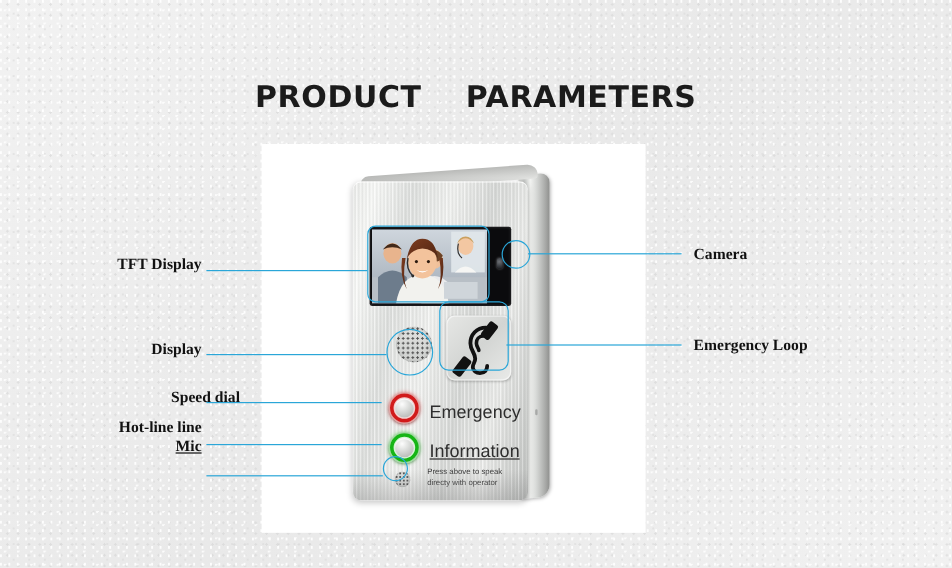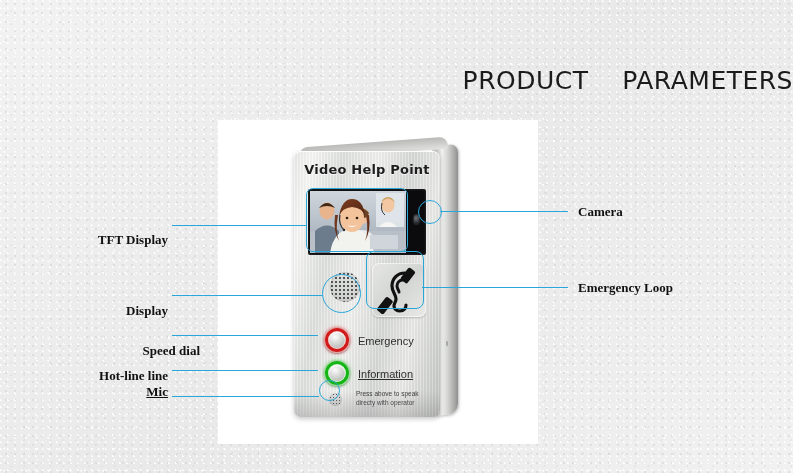--- a/index.html
+++ b/index.html
@@ -28,23 +28,23 @@
       linear-gradient(135deg, #f2f2f2 0%, #e9e9e9 50%, #f1f1f1 100%);
     background-size: 7px 7px, 9px 9px, 11px 11px, 13px 13px, 100% 100%;
   }
 
   
   #title {
     position: absolute;
     top: 66px;
     left: 0;
     width: 793px;
-    text-align: right;
+    text-align: center;
     font-family: "DejaVu Sans", sans-serif;
-    font-weight: normal;
+    font-weight: bold;
     font-size: 25px;
     letter-spacing: 0.5px;
     color: #1b1b1b;
     white-space: pre;
   }
 
   
   #card {
     position: absolute;
     left: 218px;
@@ -207,21 +207,21 @@
     background: radial-gradient(circle, #f3f4f2 52%, #b9bbb9 100%); }
   #btn-emergency .ring { border-color: #d11b1b; box-shadow: 0 0 4px rgba(230,30,30,.85), inset 0 0 3px rgba(255,120,120,.8); }
   #btn-information { left: 30px; top: 209px;
     background: radial-gradient(circle, #f3f4f2 52%, #b9bbb9 100%); }
   #btn-information .ring { border-color: #16b516; box-shadow: 0 0 4px rgba(25,200,25,.85), inset 0 0 3px rgba(140,255,140,.8); }
 
   .btn-label {
     position: absolute;
     left: 64px;
     font-family: "Liberation Sans", sans-serif;
-    font-size: 11px;
+    font-size: 15px;
     color: #2e2e2e;
     text-align: right;
   }
   #label-emergency   { top: 184px; }
   #label-information { top: 217px; text-decoration: underline; }
 
   
   .mic {
     position: absolute;
     left: 35px;
@@ -257,21 +257,21 @@
 
   
   .callout-label {
     position: absolute;
     font-family: "Liberation Serif", serif;
     font-weight: bold;
     font-size: 13px;
     color: #111111;
     white-space: nowrap;
   }
-  .callout-label.left  { text-align: right; margin-top: 20px; }
+  .callout-label.left  { text-align: right; }
   .callout-label.right { text-align: left; }
 
   .leader {
     position: absolute;
     height: 0;
     border-top: 1.4px solid #2aa6d8;
   }
 
   
   .hl {
@@ -294,21 +294,20 @@
 
 <div id="card"></div>
 
 <div id="device">
 
   <div class="dev-side"></div>
   <div class="dev-top"></div>
 
   <div class="dev-face">
 
-    <div class="brand">Video Help Point</div>
 
     <div class="screen-bezel">
       <div class="screen">
         <svg width="96" height="62" viewBox="0 0 96 62" xmlns="http://www.w3.org/2000/svg" aria-hidden="true">
           <defs>
             <linearGradient id="roomBg" x1="0" y1="0" x2="0" y2="1">
               <stop offset="0" stop-color="#cfd6dd"></stop>
                 <stop offset="1" stop-color="#9fa9b4"></stop>
             </linearGradient>
             <linearGradient id="hairA" x1="0" y1="0" x2="1" y2="1">

